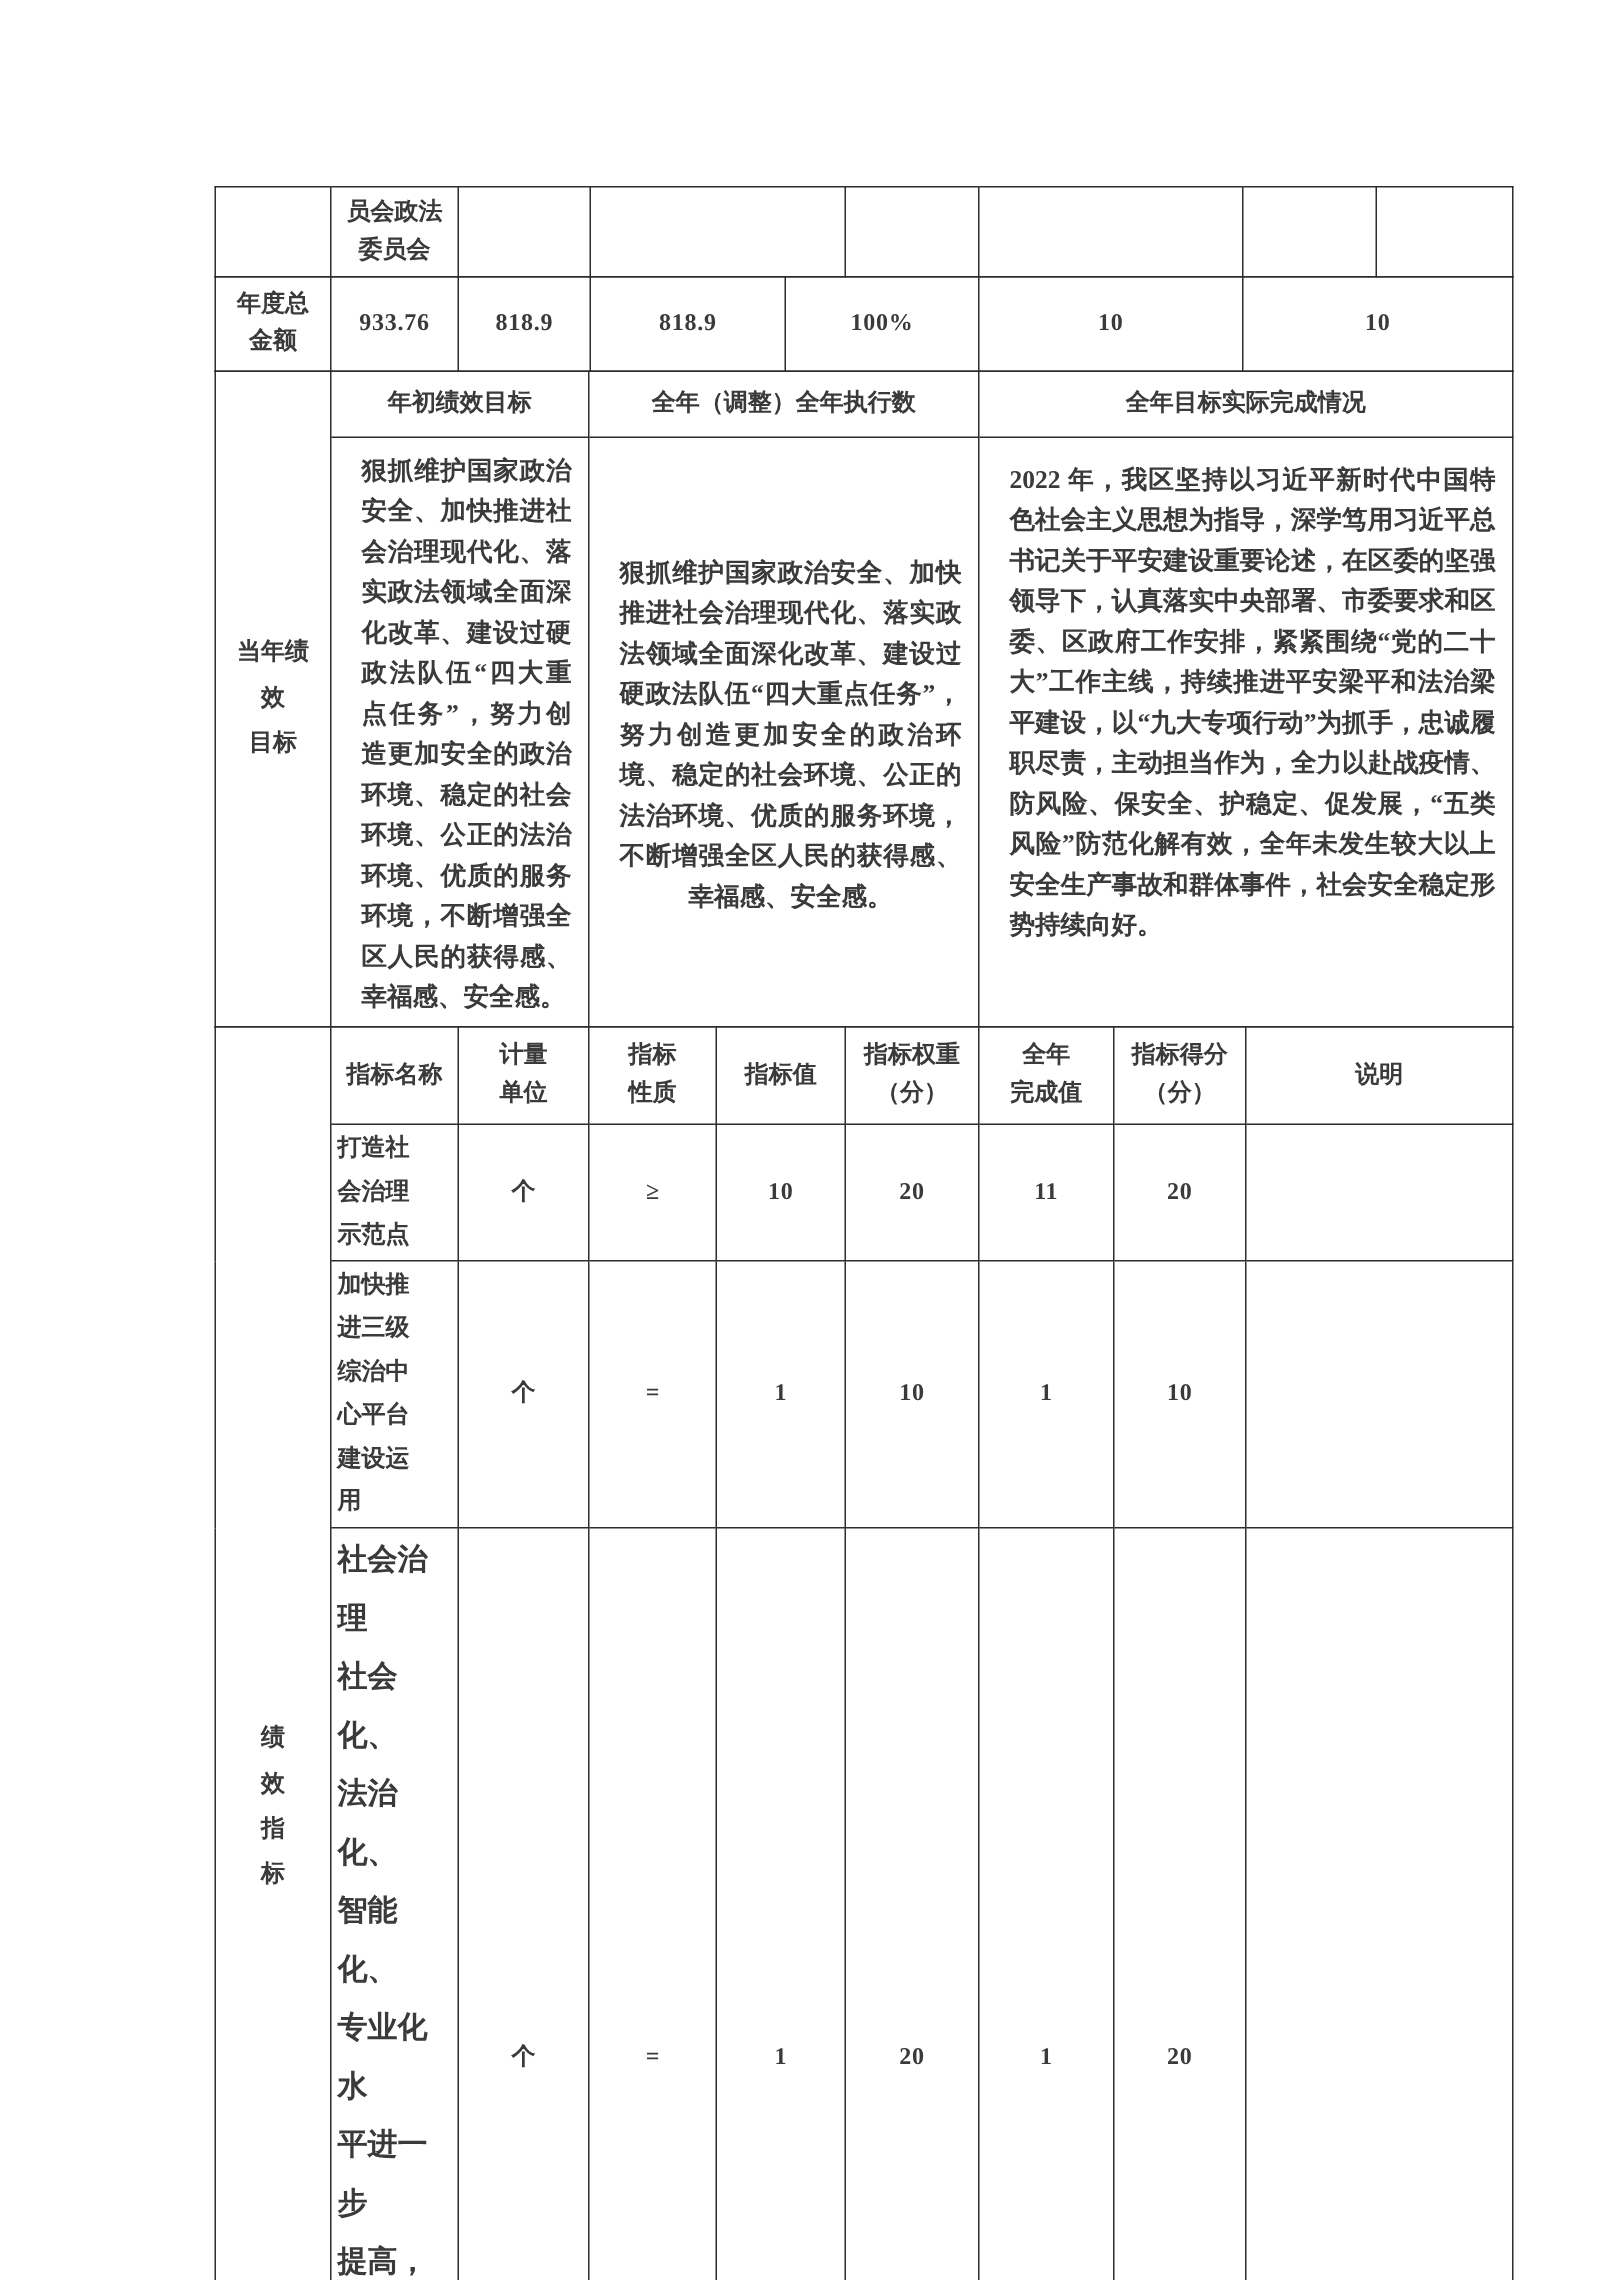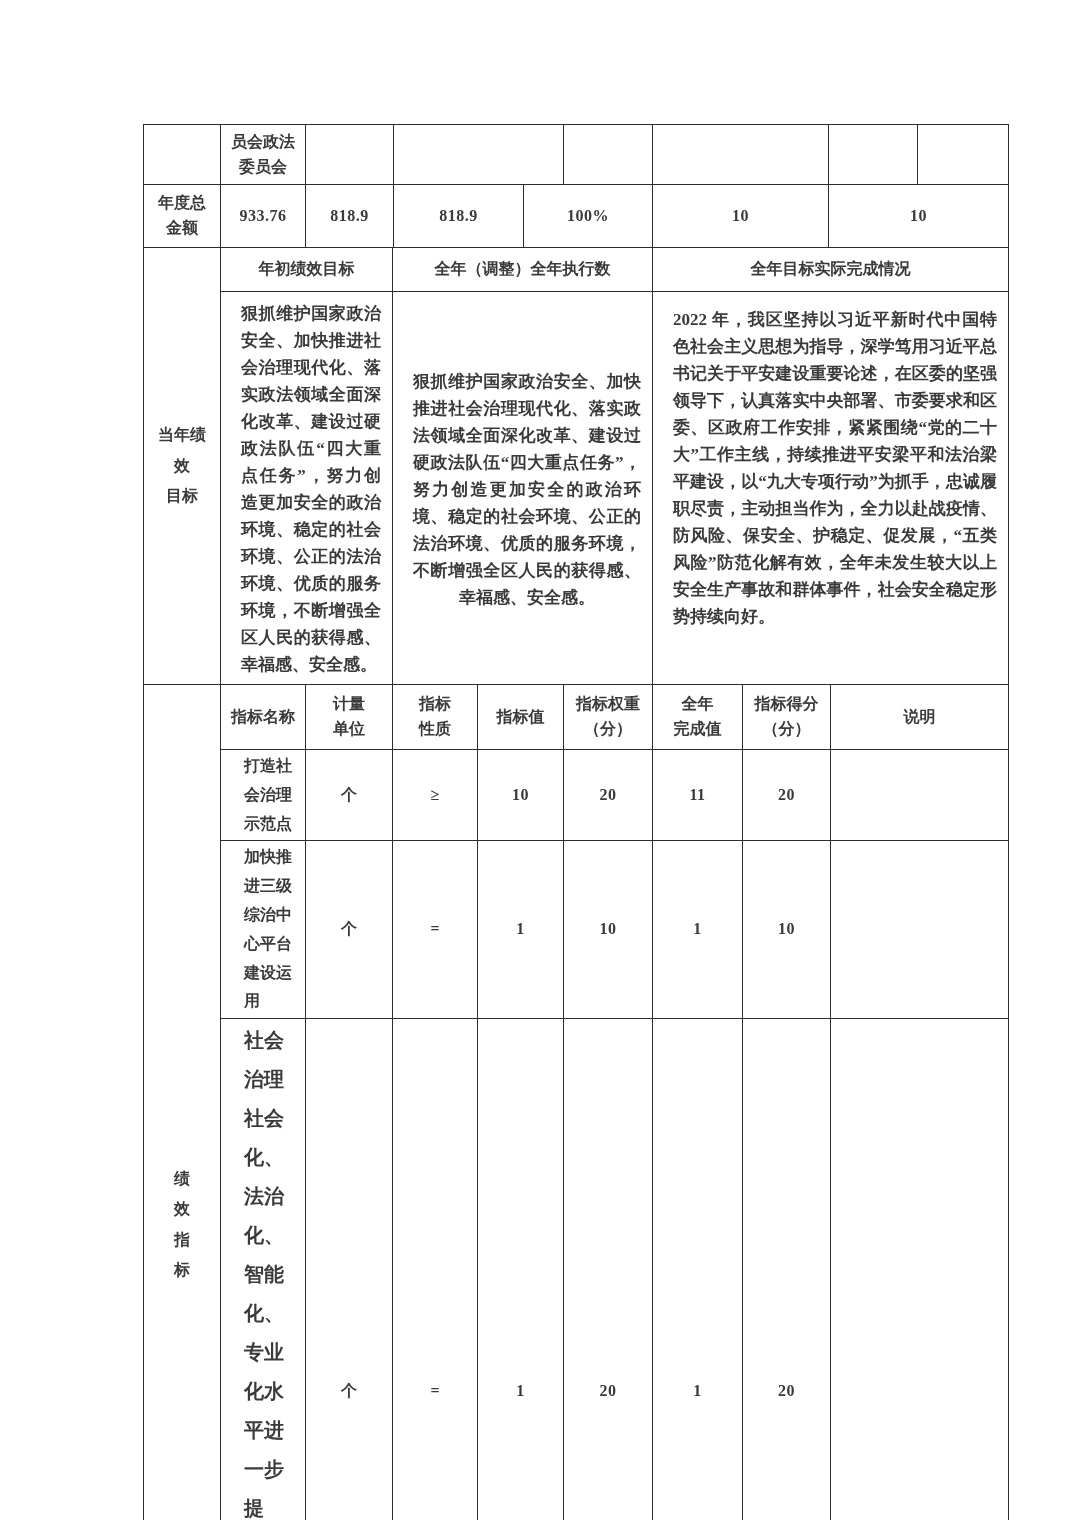--- a/index.html
+++ b/index.html
@@ -35,21 +35,21 @@
     vertical-align: middle;
     font-size: 16px;
     line-height: 1.55;
     padding: 2px 4px;
     overflow: hidden;
     word-break: break-all;
   }
   .pre { white-space: pre-line; }
   .name-cell {
     text-align: left;
-    padding-left: 23px;
+    padding-left: 4px;
     padding-right: 3px;
     line-height: 1.8;
   }
   .name-small { font-size: 20px; line-height: 1.95; }
   .para {
     text-align: justify;
     text-justify: inter-ideograph;
     vertical-align: top;
     font-size: 17px;
     line-height: 27px;

